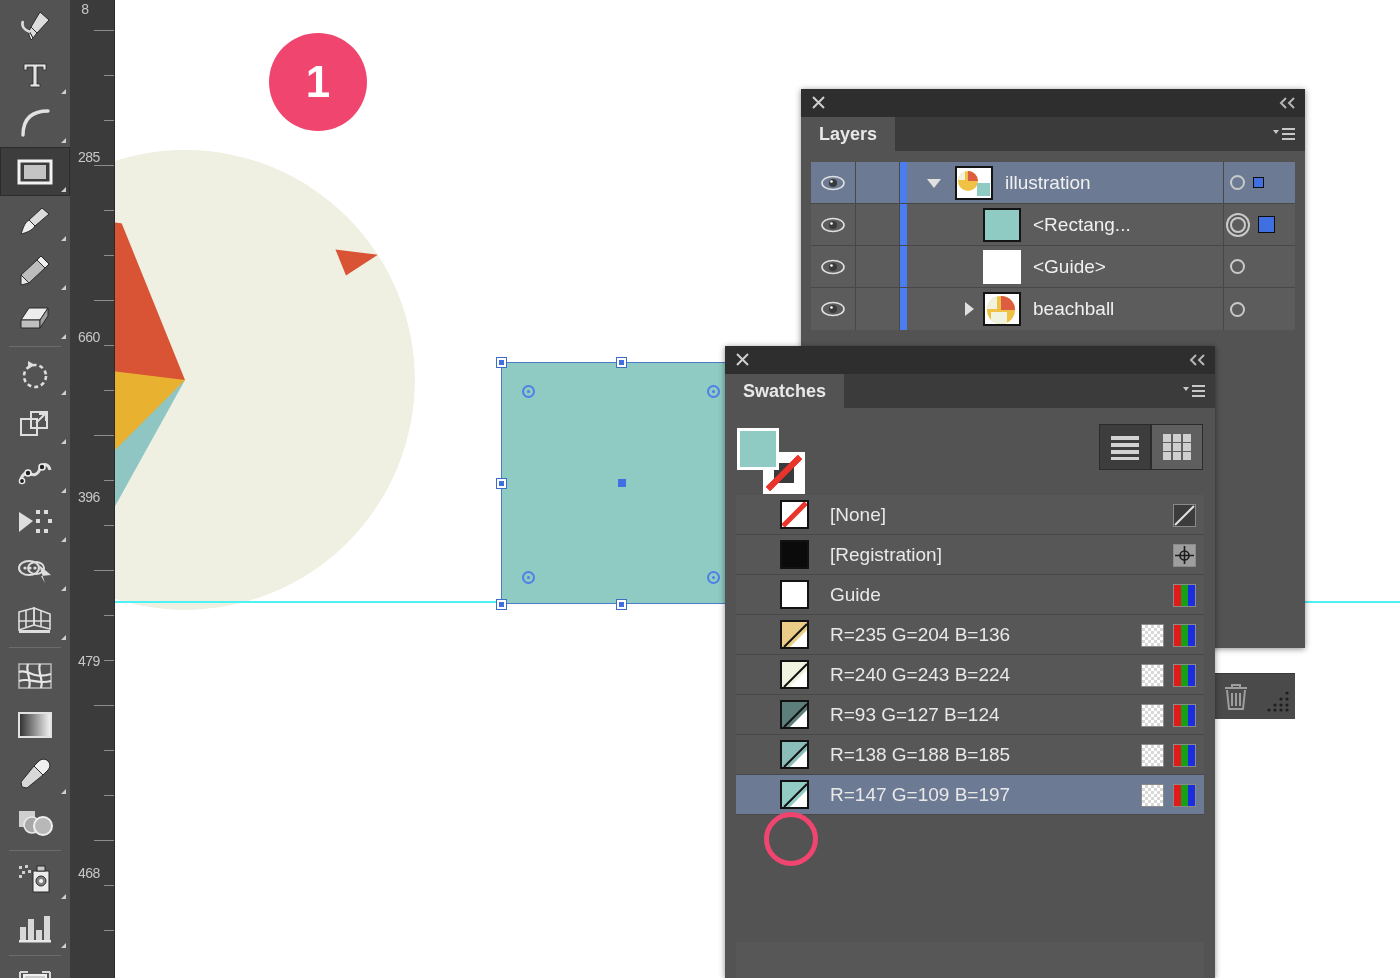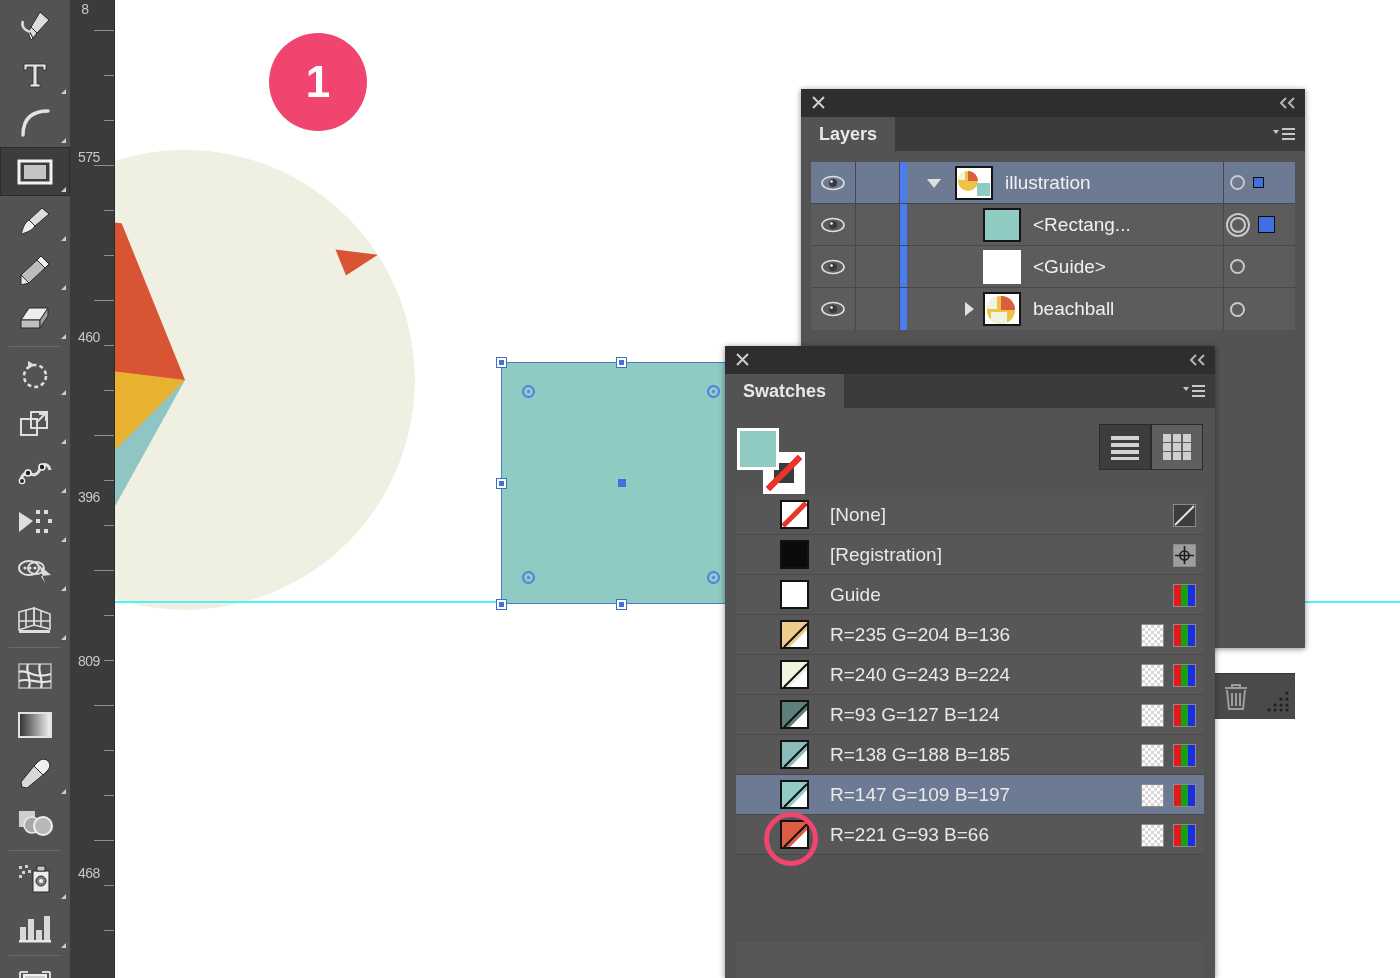--- a/index.html
+++ b/index.html
@@ -419,24 +419,24 @@
     <div class="r-tick major" style="top:570px;"></div>
     <div class="r-tick minor" style="top:615px;"></div>
     <div class="r-tick minor" style="top:660px;"></div>
     <div class="r-tick major" style="top:705px;"></div>
     <div class="r-tick minor" style="top:750px;"></div>
     <div class="r-tick minor" style="top:795px;"></div>
     <div class="r-tick major" style="top:840px;"></div>
     <div class="r-tick minor" style="top:885px;"></div>
     <div class="r-tick minor" style="top:930px;"></div>
     <div class="r-label" style="top:2px;">8</div>
-    <div class="r-label" style="top:150px;">575</div>
-    <div class="r-label" style="top:330px;">460</div>
+    <div class="r-label" style="top:150px;">285</div>
+    <div class="r-label" style="top:330px;">660</div>
     <div class="r-label" style="top:490px;">396</div>
-    <div class="r-label" style="top:654px;">809</div>
+    <div class="r-label" style="top:654px;">479</div>
     <div class="r-label" style="top:866px;">468</div>
   </div>
 
   <div class="panel" id="layers-panel">
     <div class="panel-titlebar">
       <div class="panel-close">
         <svg width="15" height="15" viewBox="0 0 15 15">
             <path d="M2 2 L13 13 M13 2 L2 13" stroke="#cfcfcf" stroke-width="2"></path>
           </svg>
       </div>
@@ -795,37 +795,20 @@
         <div class="sw-icons">
           <div class="sw-ic" style="background:repeating-conic-gradient(#d8d8d8 0% 25%, #ffffff 0% 50%) 0 0/6px 6px;"></div>
           <div class="sw-ic" style="background:#fff;display:flex;">
             <span style="flex:1;background:#e01b1b;"></span>
               <span style="flex:1;background:#18a018;"></span>
               <span style="flex:1;background:#1a2ee0;"></span>
           </div>
         </div>
       </div>
 
-      <div class="sw-row">
-        <div class="sw-chip" style="background:#dd5d42;">
-          <svg width="25" height="25" viewBox="0 0 25 25" style="position:absolute;left:0;top:0;">
-            <path d="M25 8 L8 25 L25 25 Z" fill="#ffffff"></path>
-              <path d="M25 2 L2 25" stroke="#111" stroke-width="2"></path>
-            </svg>
-        </div>
-        <div class="sw-label">R=221 G=93 B=66</div>
-        <div class="sw-icons">
-          <div class="sw-ic" style="background:repeating-conic-gradient(#d8d8d8 0% 25%, #ffffff 0% 50%) 0 0/6px 6px;"></div>
-          <div class="sw-ic" style="background:#fff;display:flex;">
-            <span style="flex:1;background:#e01b1b;"></span>
-              <span style="flex:1;background:#18a018;"></span>
-              <span style="flex:1;background:#1a2ee0;"></span>
-          </div>
-        </div>
-      </div>
 
     </div>
 
     <div id="sw-empty"></div>
   </div>
 
   <div class="anno-circle"></div>
 
 </div>
 

